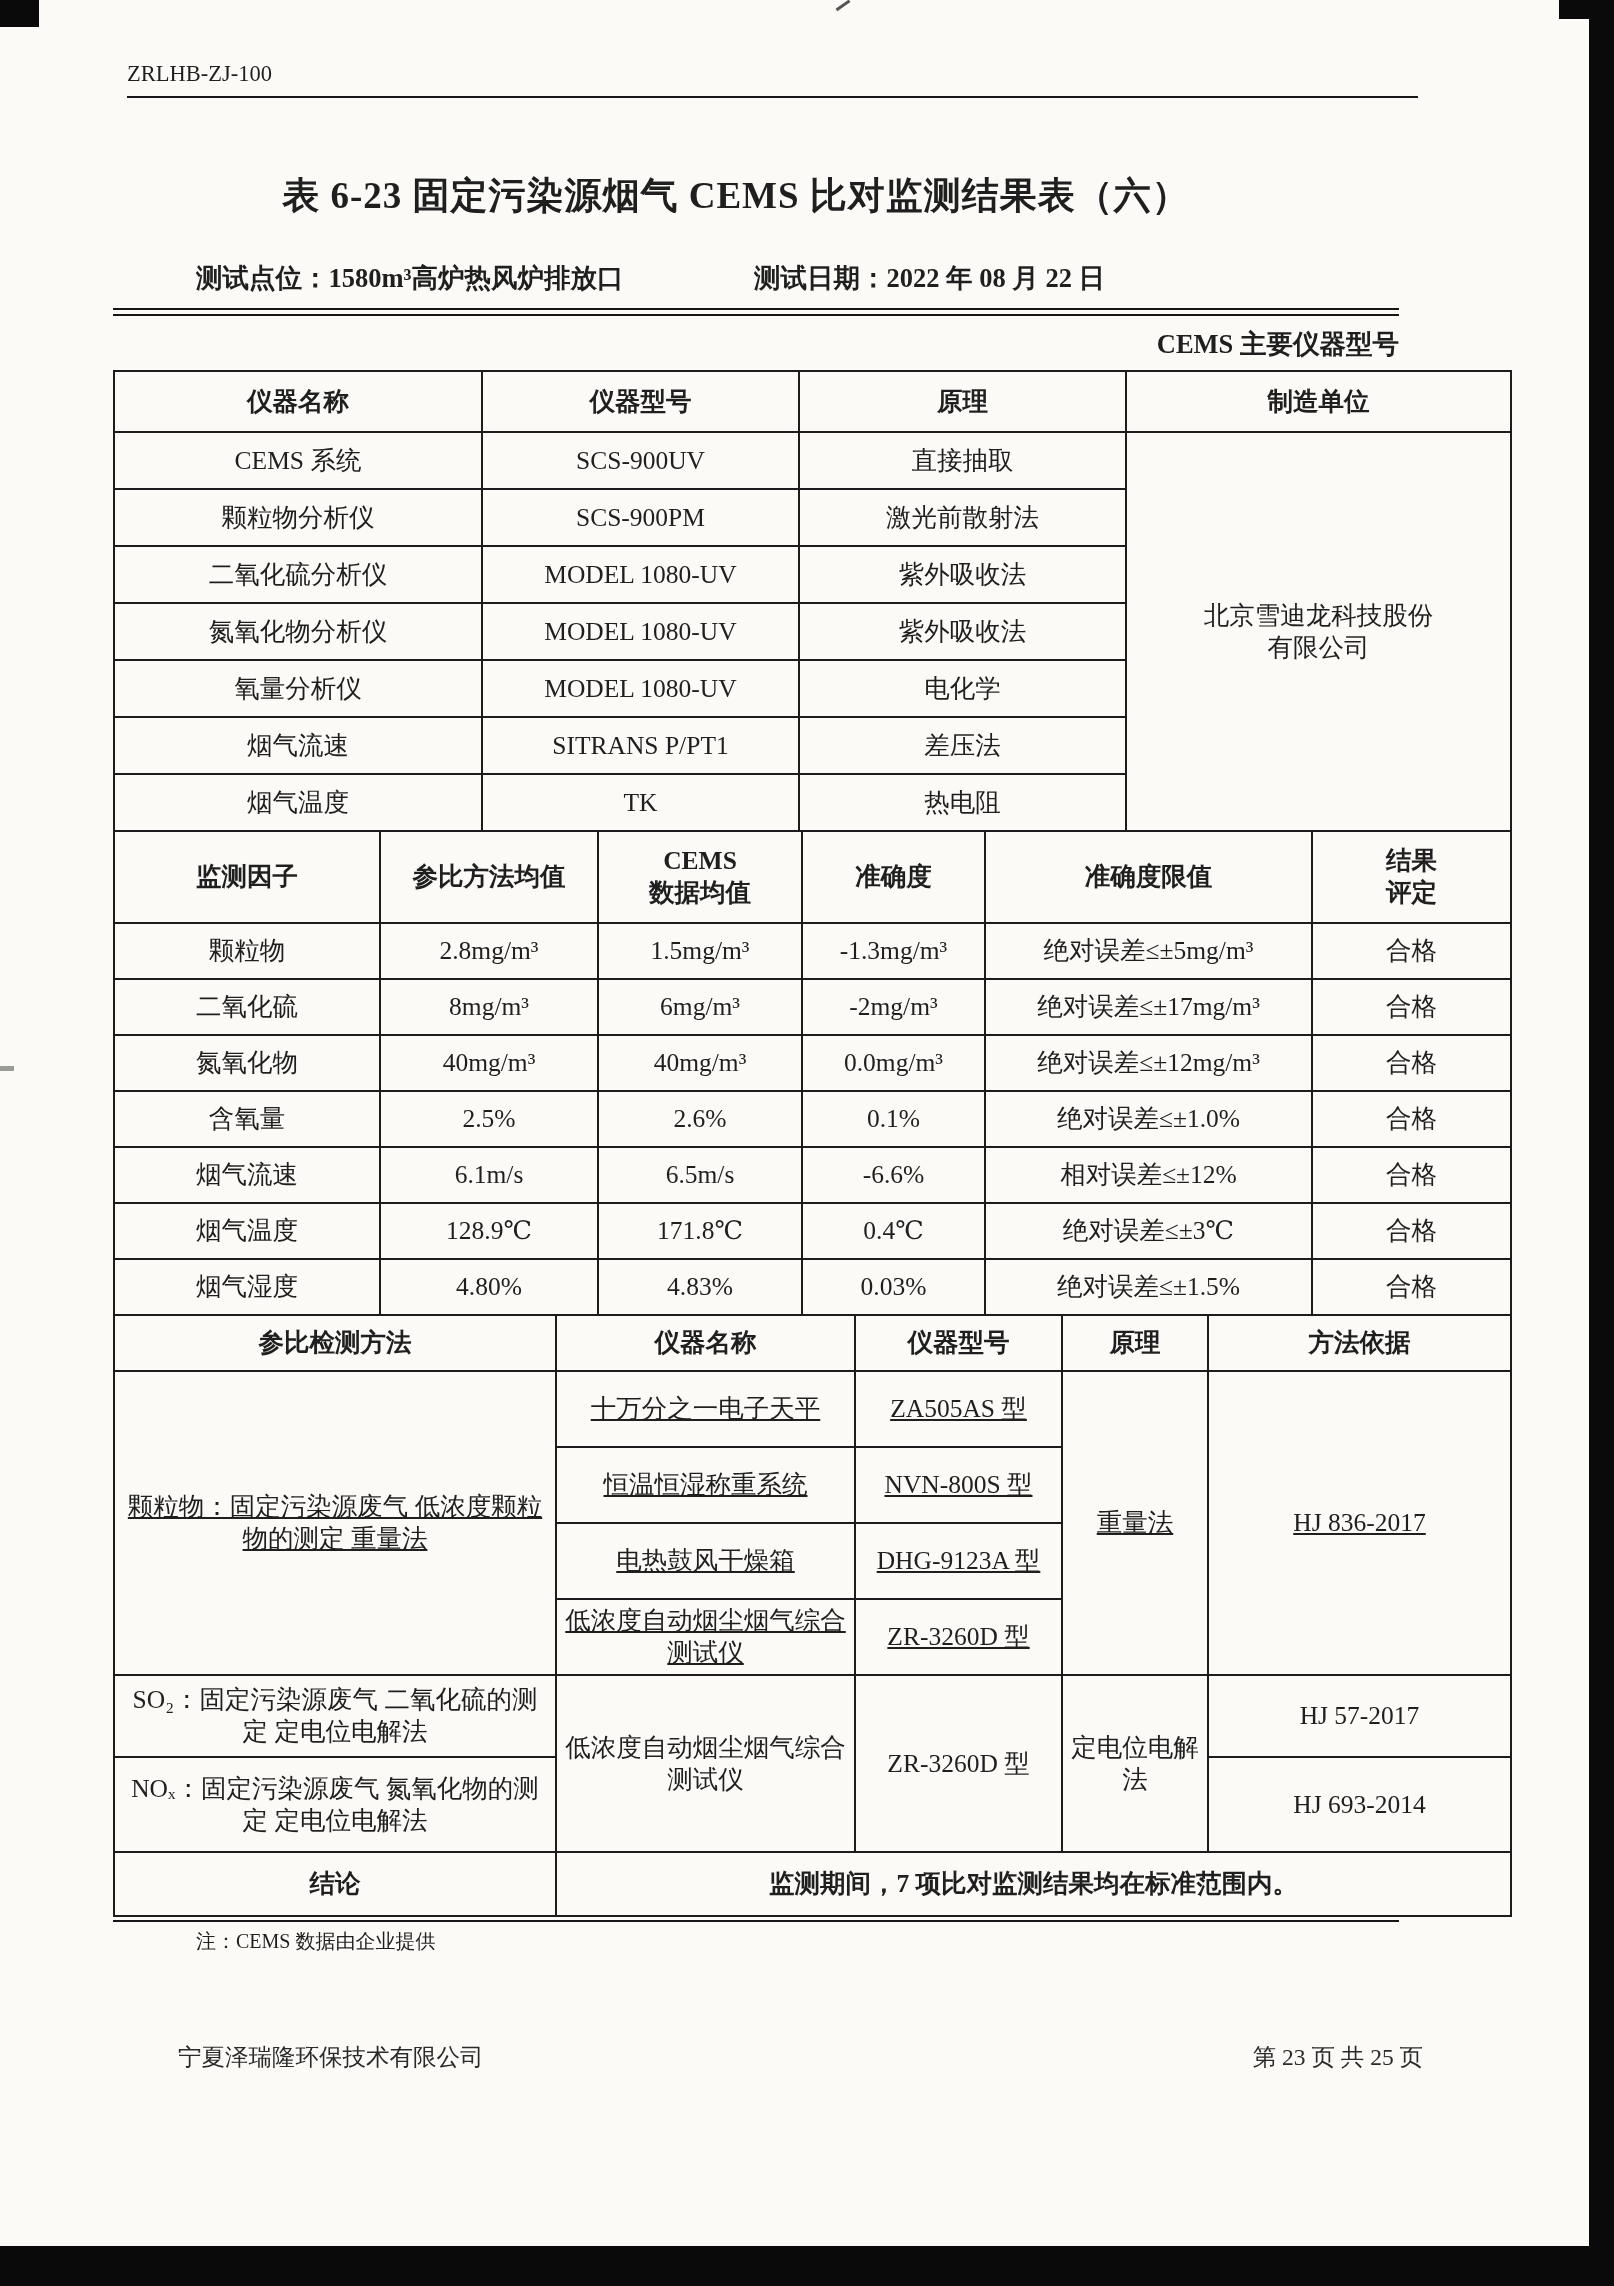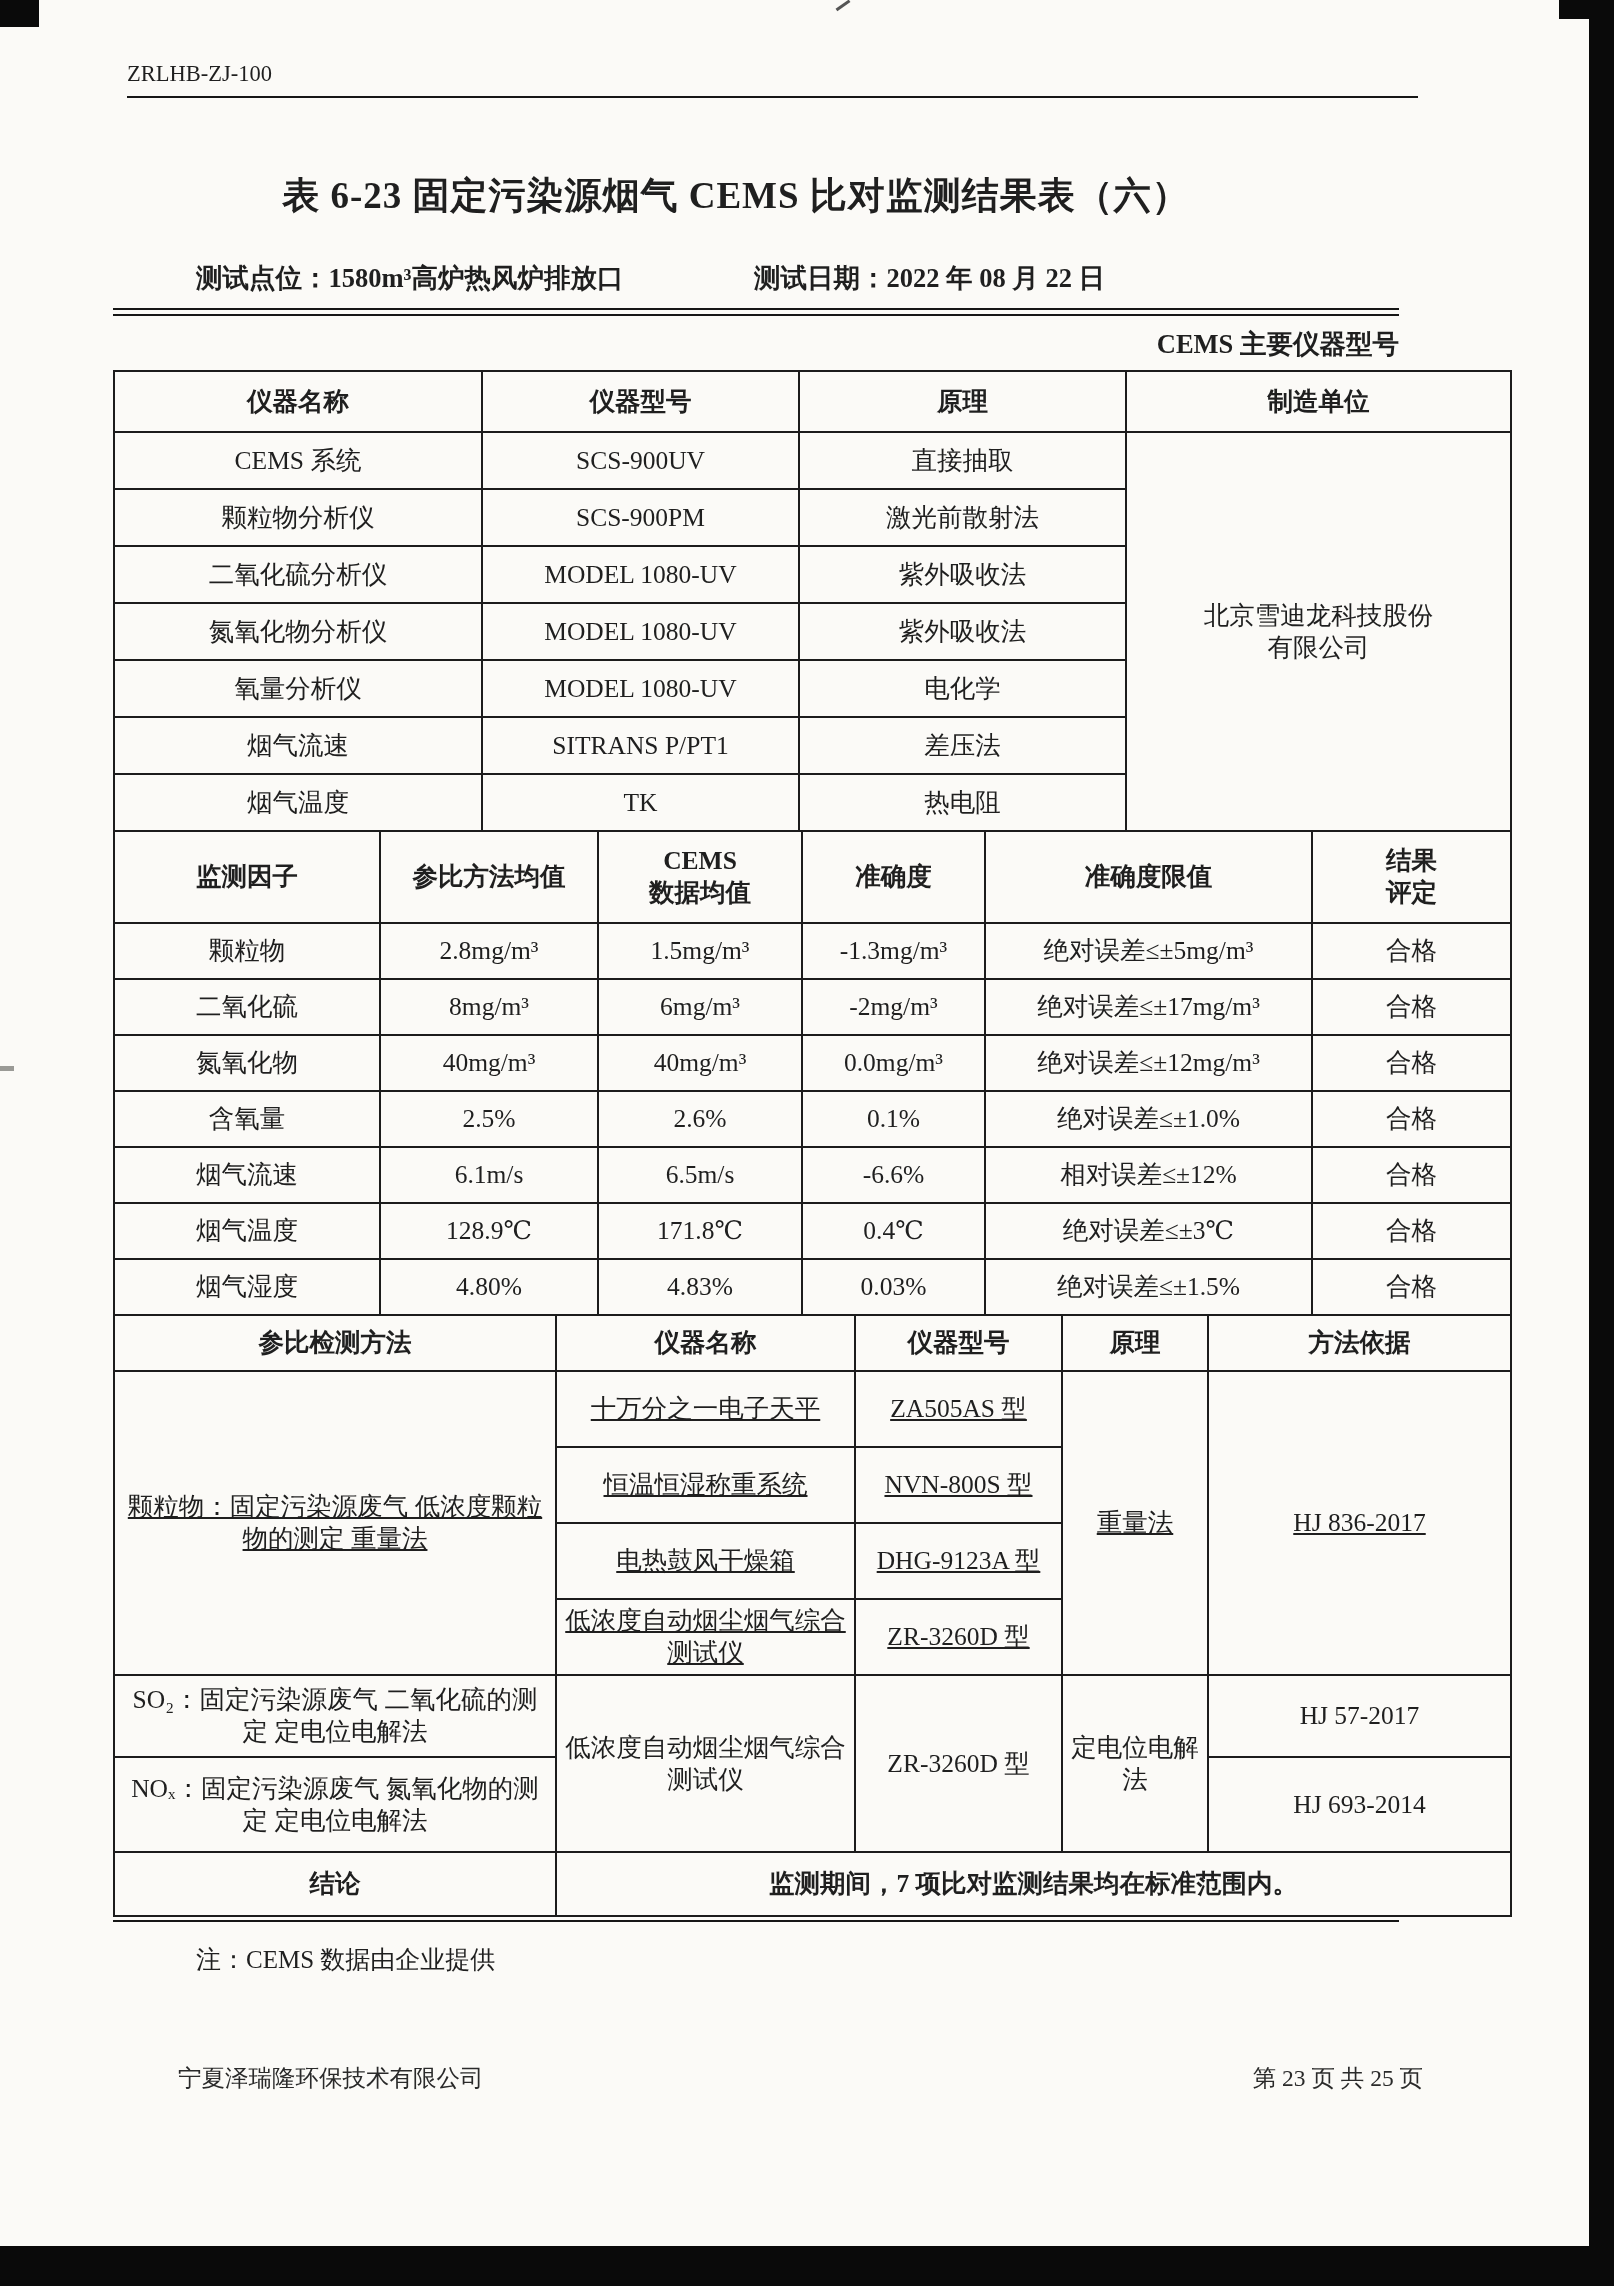--- a/index.html
+++ b/index.html
@@ -53,21 +53,21 @@
   .t2 tr.hdr>td{height:90px;}
   .t3 tr>td{height:54px;}
   .t4 tr.hdr>td{height:54px;}
   .t4 tr.pm>td{height:74px;text-decoration:underline;}
   .t4 tr.so2>td{height:80px;}
   .t4 tr.nox>td{height:93px;}
   .t4 tr.concl>td{height:62px;font-weight:bold;}
   .narrow{max-width:245px;margin:0 auto;}
   .bottom-rule{margin-top:2.9px;border-bottom:2px solid #161616;height:0;}
   
-  .note{margin:21px 0 0 83px;font-size:25px;}
+  .note{margin:6px 0 0 83px;font-size:20px;}
   .footer{
     margin:86px 191px 0 178px;display:flex;justify-content:space-between;
     font-size:23.5px;color:#2a2a2a;
   }
 </style>
 </head>
 <body>
 
 <div class="page">
 

